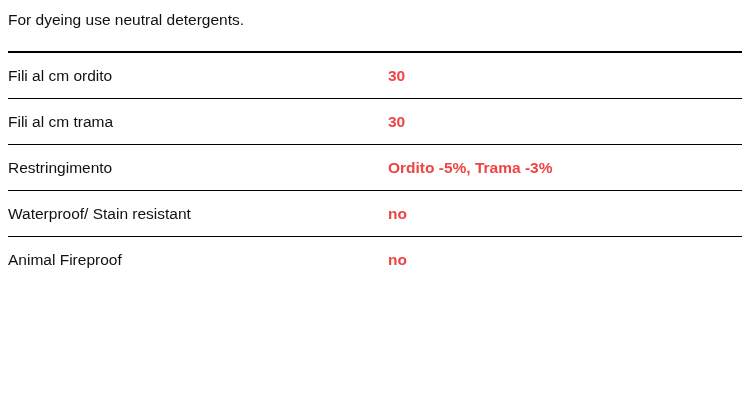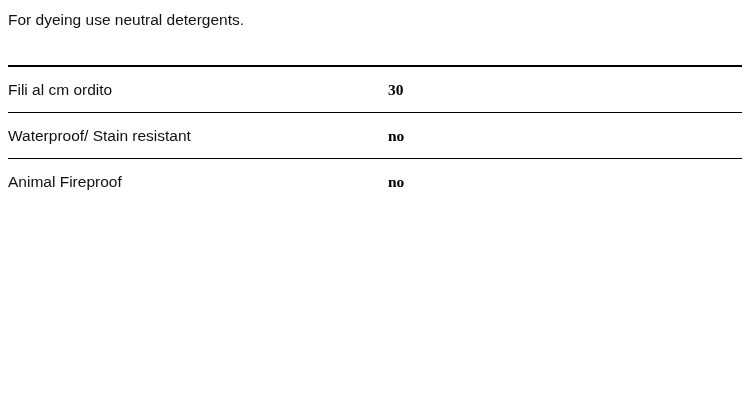--- a/index.html
+++ b/index.html
@@ -24,21 +24,21 @@
   .intro {
     padding-top: 8px;
   }
   .intro-line {
     font-size: 15.5px;
     line-height: 23px;
     color: #111111;
     white-space: nowrap;
   }
   .spec-table {
-    margin-top: 34px;
+    margin-top: 20px;
     width: 734px;
     border-collapse: collapse;
   }
   .spec-table tr {
     height: 45px;
   }
   .spec-table td {
     border-top: 1.6px solid #000000;
     padding: 0;
     vertical-align: middle;
@@ -50,41 +50,48 @@
   .cell-label {
     width: 380px;
     font-size: 15.5px;
     font-weight: 400;
     color: #111111;
     padding-left: 2px;
   }
   .cell-value {
     font-size: 15.5px;
     font-weight: bold;
-    color: #000000;
+    color: #ef4444;
     padding-left: 2px;
-    font-family: Liberation Serif, serif;
   }
 </style>
 </head>
 <body>
 
 <div class="page">
 
   <div class="intro">
     <div class="intro-line">For dyeing use neutral detergents.</div>
   </div>
 
   <table class="spec-table">
     <tbody>
       <tr>
         <td class="cell-label">Fili al cm ordito</td>
         <td class="cell-value">30</td>
       </tr>
       <tr>
+        <td class="cell-label">Fili al cm trama</td>
+        <td class="cell-value">30</td>
+      </tr>
+      <tr>
+        <td class="cell-label">Restringimento</td>
+        <td class="cell-value">Ordito -5%, Trama -3%</td>
+      </tr>
+      <tr>
         <td class="cell-label">Waterproof/ Stain resistant</td>
         <td class="cell-value">no</td>
       </tr>
       <tr>
         <td class="cell-label">Animal Fireproof</td>
         <td class="cell-value">no</td>
       </tr>
     </tbody>
   </table>
 

